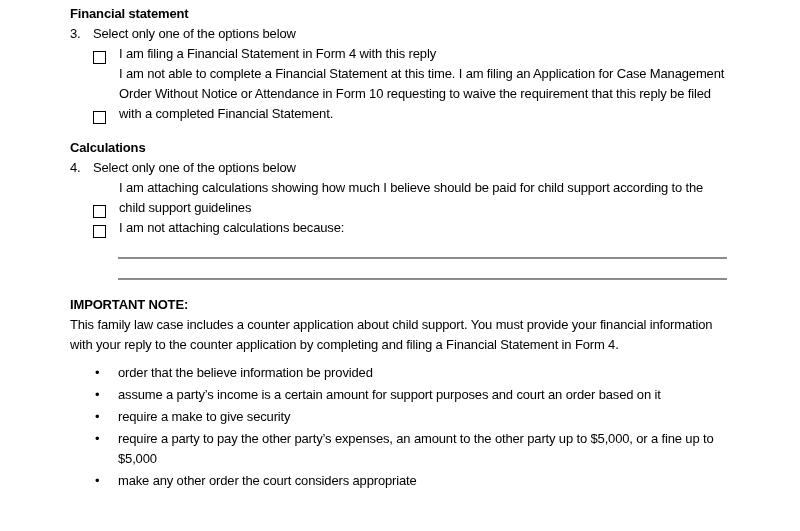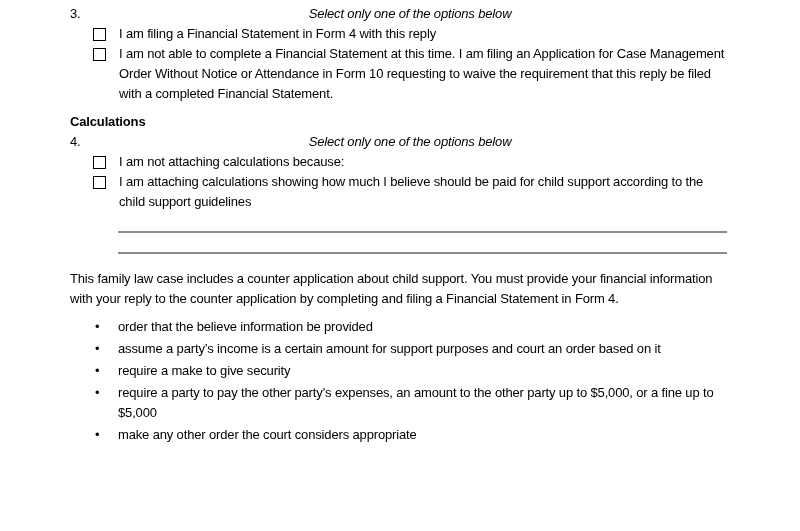--- a/index.html
+++ b/index.html
@@ -10,48 +10,49 @@
     font-family: "Liberation Sans", sans-serif;
     font-size: 13px;
     letter-spacing: -0.15px;
     line-height: 20px;
     overflow: hidden;
   }
   .page { padding: 4px 73px 0 70px; }
   .heading { font-weight: 700; }
   .num-row { display: flex; }
   .num { flex: none; width: 23px; }
-  .instruction { font-style: italic; flex: 1; text-align: center; }
-  .option-row { display: flex; padding-left: 23px; }
+  .instruction { flex: 1; }
+  .option-row { display: flex; padding-left: 23px; align-items: flex-end; }
   .checkbox {
     flex: none; width: 11px; height: 11px;
     border: 1px solid #000;
     margin: 4px 13px 0 0;
     background: #fff;
   }
   .option-text { flex: 1; }
-  .section-calculations { margin-top: 8px; }
+  .section-calculations { margin-top: 14px; }
   .fill-line {
     margin-left: 48px;
     height: 19px;
     border-bottom: 2px solid #8c8c8c;
   }
   .section-note { margin-top: 15px; }
   .note-body { font-weight: 400; }
   .section-powers { margin-top: 8px; }
   .bullet-row { display: flex; padding-left: 25px; margin-top: 2px; }
   .bullet { flex: none; width: 23px; }
   .bullet-text { flex: 1; }
 </style>
 </head>
 <body>
 
 <div class="page">
 
   <div>
+    <div class="heading">Financial statement</div>
     <div class="num-row">
       <span class="num">3.</span>
       <span class="instruction">Select only one of the options below</span>
     </div>
     <div class="option-row">
       <span class="checkbox"></span>
       <span class="option-text">I am filing a Financial Statement in Form 4 with this reply</span>
     </div>
     <div class="option-row">
       <span class="checkbox"></span>
@@ -60,31 +61,32 @@
   </div>
 
   <div class="section-calculations">
     <div class="heading">Calculations</div>
     <div class="num-row">
       <span class="num">4.</span>
       <span class="instruction">Select only one of the options below</span>
     </div>
     <div class="option-row">
       <span class="checkbox"></span>
-      <span class="option-text">I am not attaching calculations because:</span>
+      <span class="option-text">I am attaching calculations showing how much I believe should be paid for child support according to the child support guidelines</span>
     </div>
     <div class="option-row">
       <span class="checkbox"></span>
-      <span class="option-text">I am attaching calculations showing how much I believe should be paid for child support according to the child support guidelines</span>
+      <span class="option-text">I am not attaching calculations because:</span>
     </div>
     <div class="fill-line"></div>
     <div class="fill-line"></div>
   </div>
 
   <div class="section-note">
+    <div class="heading">IMPORTANT NOTE:</div>
     <div class="note-body">This family law case includes a counter application about child support. You must provide your financial information with your reply to the counter application by completing and filing a Financial Statement in Form 4.</div>
   </div>
 
   <div class="section-powers">
     <div class="bullet-row">
       <span class="bullet">•</span>
       <span class="bullet-text">order that the believe information be provided</span>
     </div>
     <div class="bullet-row">
       <span class="bullet">•</span>

